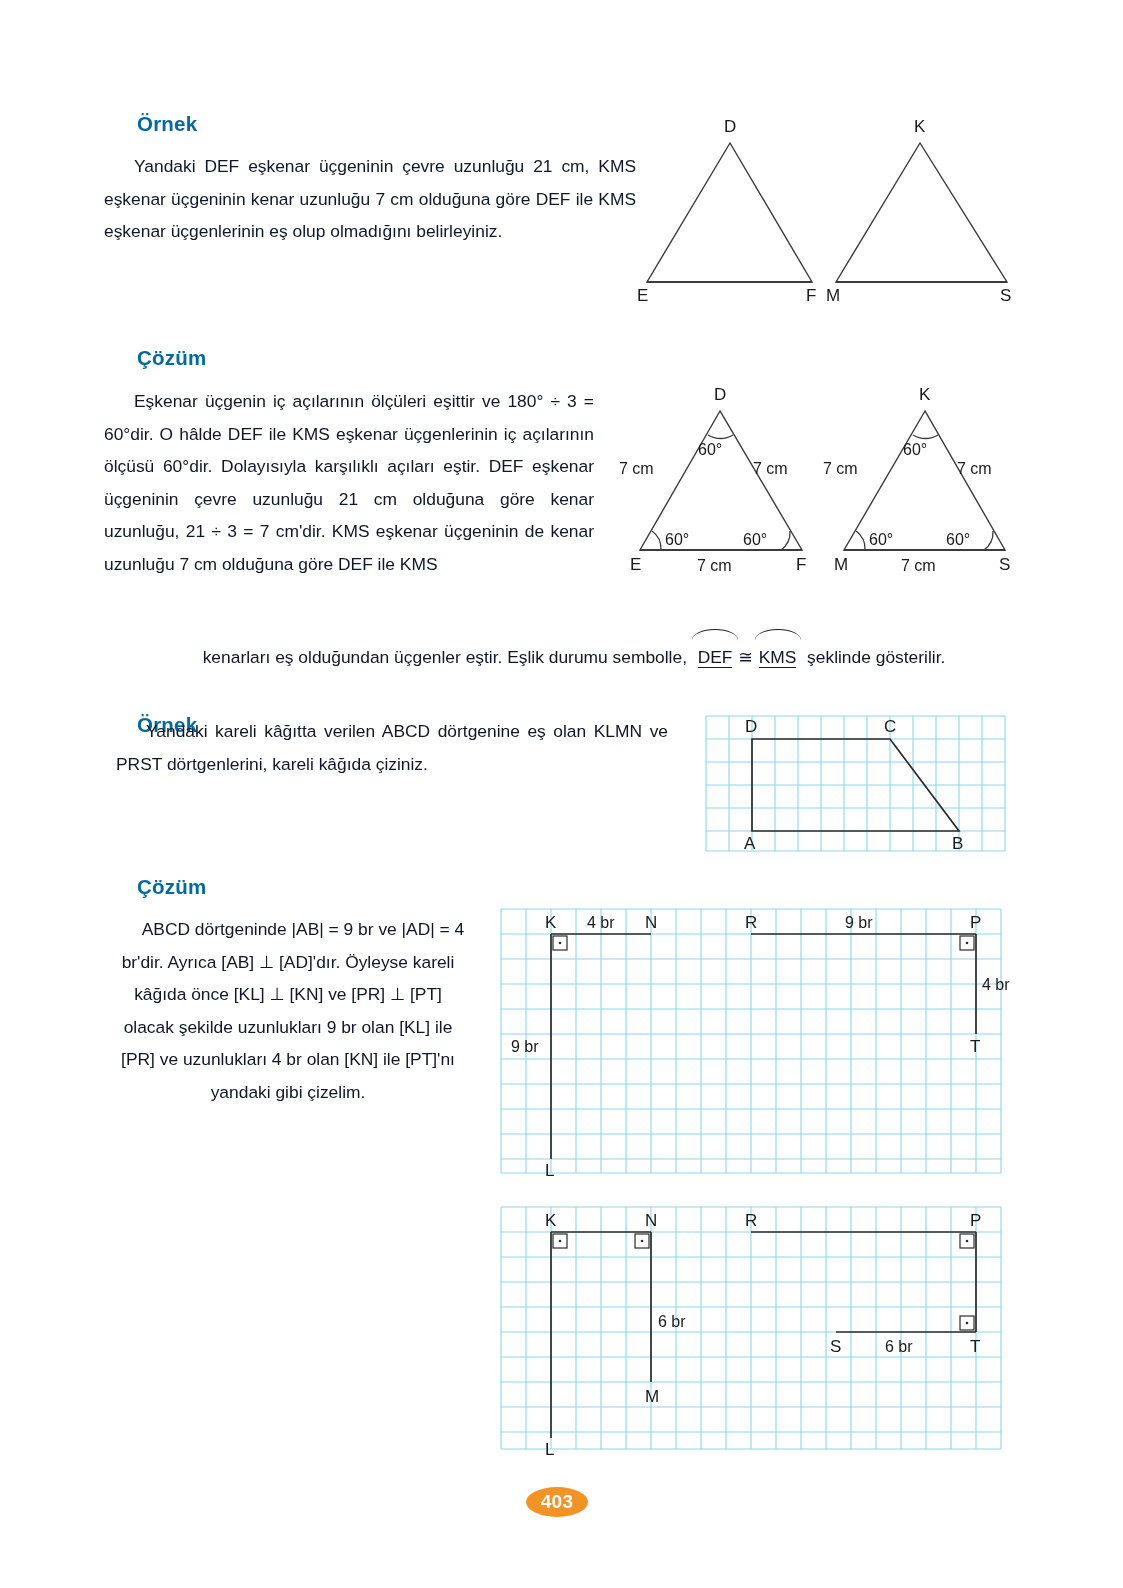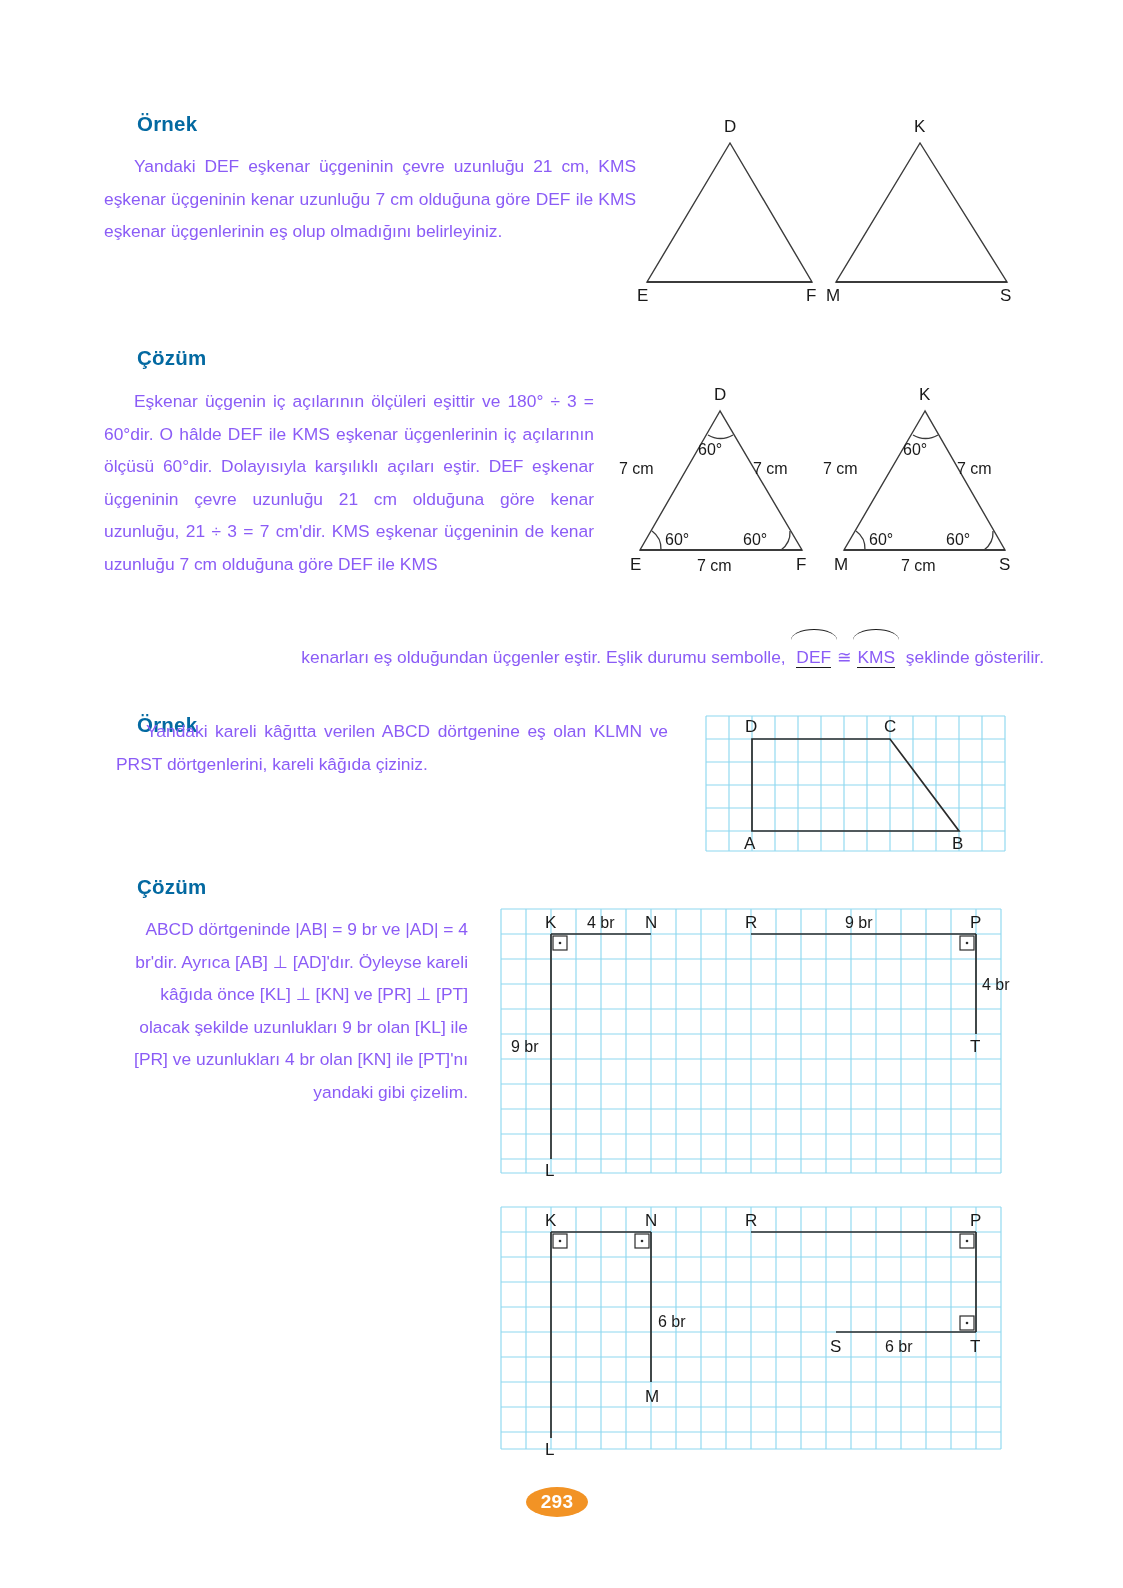--- a/index.html
+++ b/index.html
@@ -21,23 +21,23 @@
     font-weight: bold;
     font-size: 20.5px;
     letter-spacing: 0.2px;
   }
 
   .ptext {
     position: absolute;
     font-size: 17.4px;
     line-height: 32.5px;
     text-align: justify;
-    color: #8b5cf6;
-  }
-  .ptext.noj { text-align: right; }
+    color: #0f172a;
+  }
+  .ptext.noj { text-align: center; }
   .indent { display: inline-block; width: 30px; }
 
   
   .fig { position: absolute; }
   svg { display: block; overflow: visible; }
   .lbl {
     font-family: "Liberation Sans", sans-serif;
     font-size: 17px;
     fill: #1a1a1a;
   }
@@ -336,15 +336,15 @@
         <circle class="radot" cx="472" cy="130" r="1.3"></circle>
         <text class="lbl" x="250" y="33">R</text>
         <text class="lbl" x="475" y="33">P</text>
         <text class="lbl" x="475" y="159">T</text>
         <text class="lbl" x="335" y="159">S</text>
         <text class="lbl-sm" x="390" y="159">6 br</text>
       </g>
     </svg>
   </div>
 
-  <div class="pagenum">293</div>
+  <div class="pagenum">403</div>
 
 </div>
 
 </body></html>

